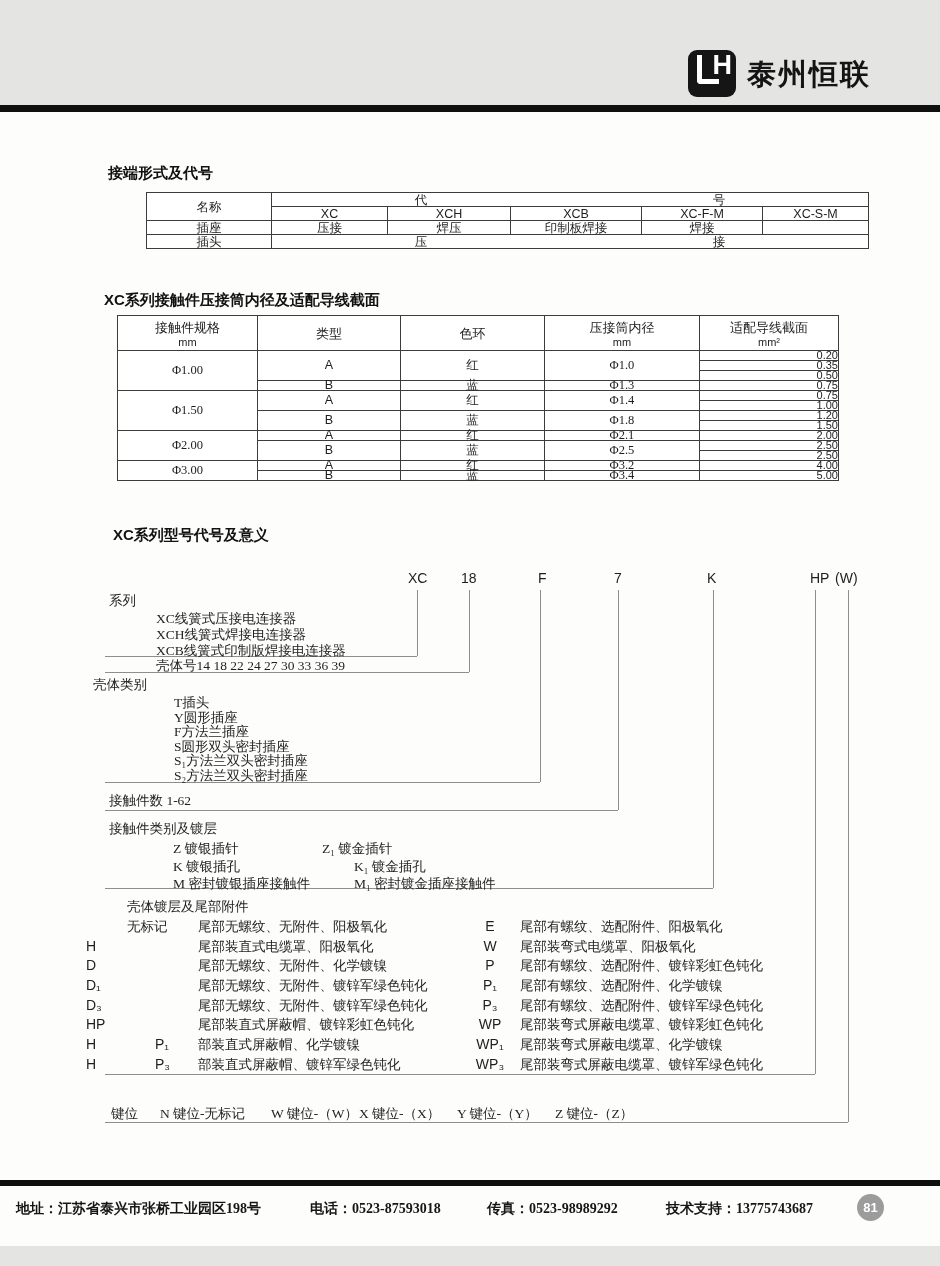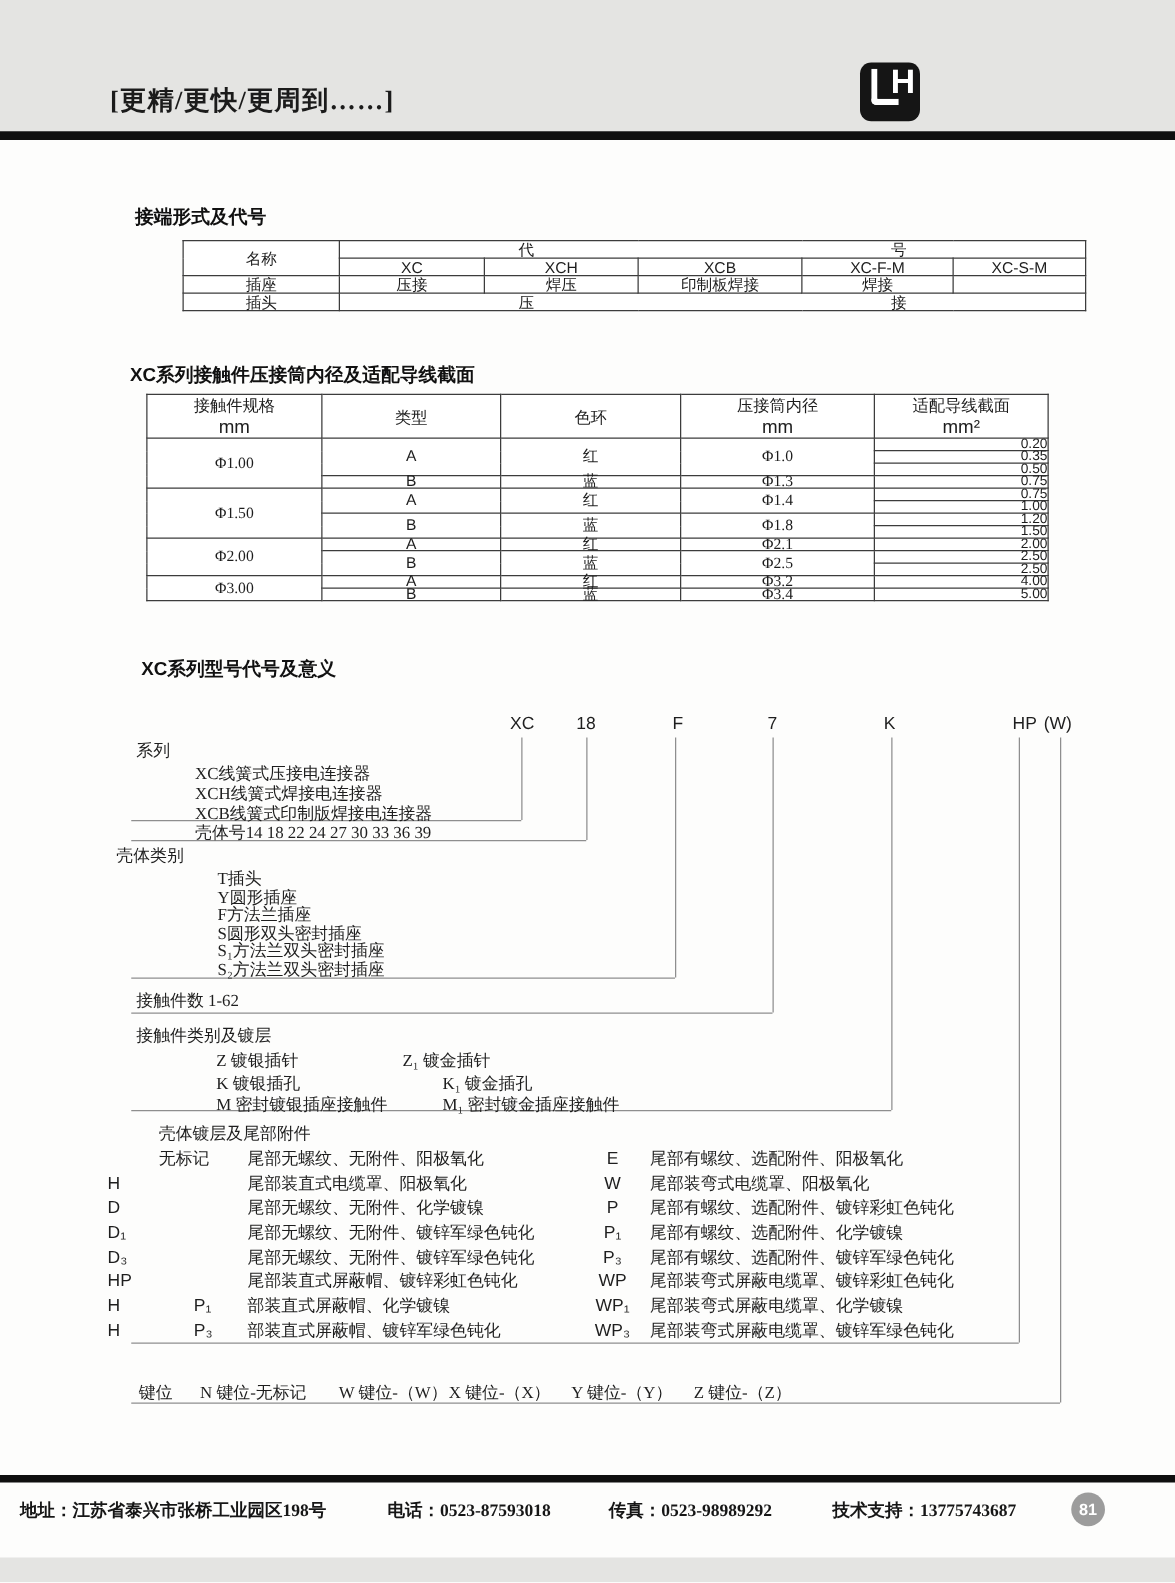--- a/index.html
+++ b/index.html
@@ -36,21 +36,21 @@
   .tbl td, .tbl th { border:1px solid #3c3c3c; text-align:center; vertical-align:middle;
                      font-weight:normal; padding:0; overflow:visible; }
   .sans { font-family:"Liberation Sans",sans-serif; }
 
   .tbl1 { left:117px; top:192px; width:722px;margin-left:29px; }
   .tbl1 td { height:14px; font-size:12.5px; line-height:12px; }
   .spread { display:flex; justify-content:space-around; }
 
   .tbl2 { left:117px; top:315px; width:721px; }
   .tbl2 th { height:35px; font-size:13px; }
-  .tbl2 th .unit { font-size:15px; font-family:"Liberation Sans",sans-serif; margin-top:-1px; }
+  .tbl2 th .unit { font-size:11px; font-family:"Liberation Sans",sans-serif; margin-top:-1px; }
   .tbl2 td { height:9px; font-size:12.5px; line-height:9px; }
   .tbl2 td.ws { font-size:11px; line-height:9px; font-family:"Liberation Sans",sans-serif;text-align:right; }
 
   
   .diagram { position:absolute; left:0; top:526px; width:940px; height:630px; font-size:13.5px; color:#1e1e1e; }
   .dg  { position:absolute; white-space:nowrap; }
   .code { font-family:"Liberation Sans",sans-serif; font-size:14px; }
   .vl { position:absolute; width:1px;  background:#8e8e8e; }
   .hl { position:absolute; height:1px; background:#8e8e8e; }
   .rc { width:38px; text-align:center; }
@@ -60,25 +60,25 @@
   .badge { position:absolute; left:857px; top:1194px; width:27px; height:27px; border-radius:50%;
            background:#9c9c9c; color:#fff; font-family:"Liberation Sans",sans-serif; font-weight:bold;
            font-size:13px; display:flex; align-items:center; justify-content:center; }
 </style>
 </head>
 <body>
 
 <div class="page">
 
   <div class="band-top"></div>
-  <div class="slogan">[更精/更快/更周到……]</div>
   <div class="logo">
     <span class="logo-l"></span>
     <span class="logo-h">H</span>
   </div>
+  <div class="brand-name">泰州恒联</div>
   <div class="rule rule-top"></div>
 
   <div class="sec-title t1">接端形式及代号</div>
   <table class="tbl tbl1">
     <colgroup>
         <col style="width:125px">
         <col style="width:116px">
         <col style="width:123px">
         <col style="width:131px">
         <col style="width:121px">

